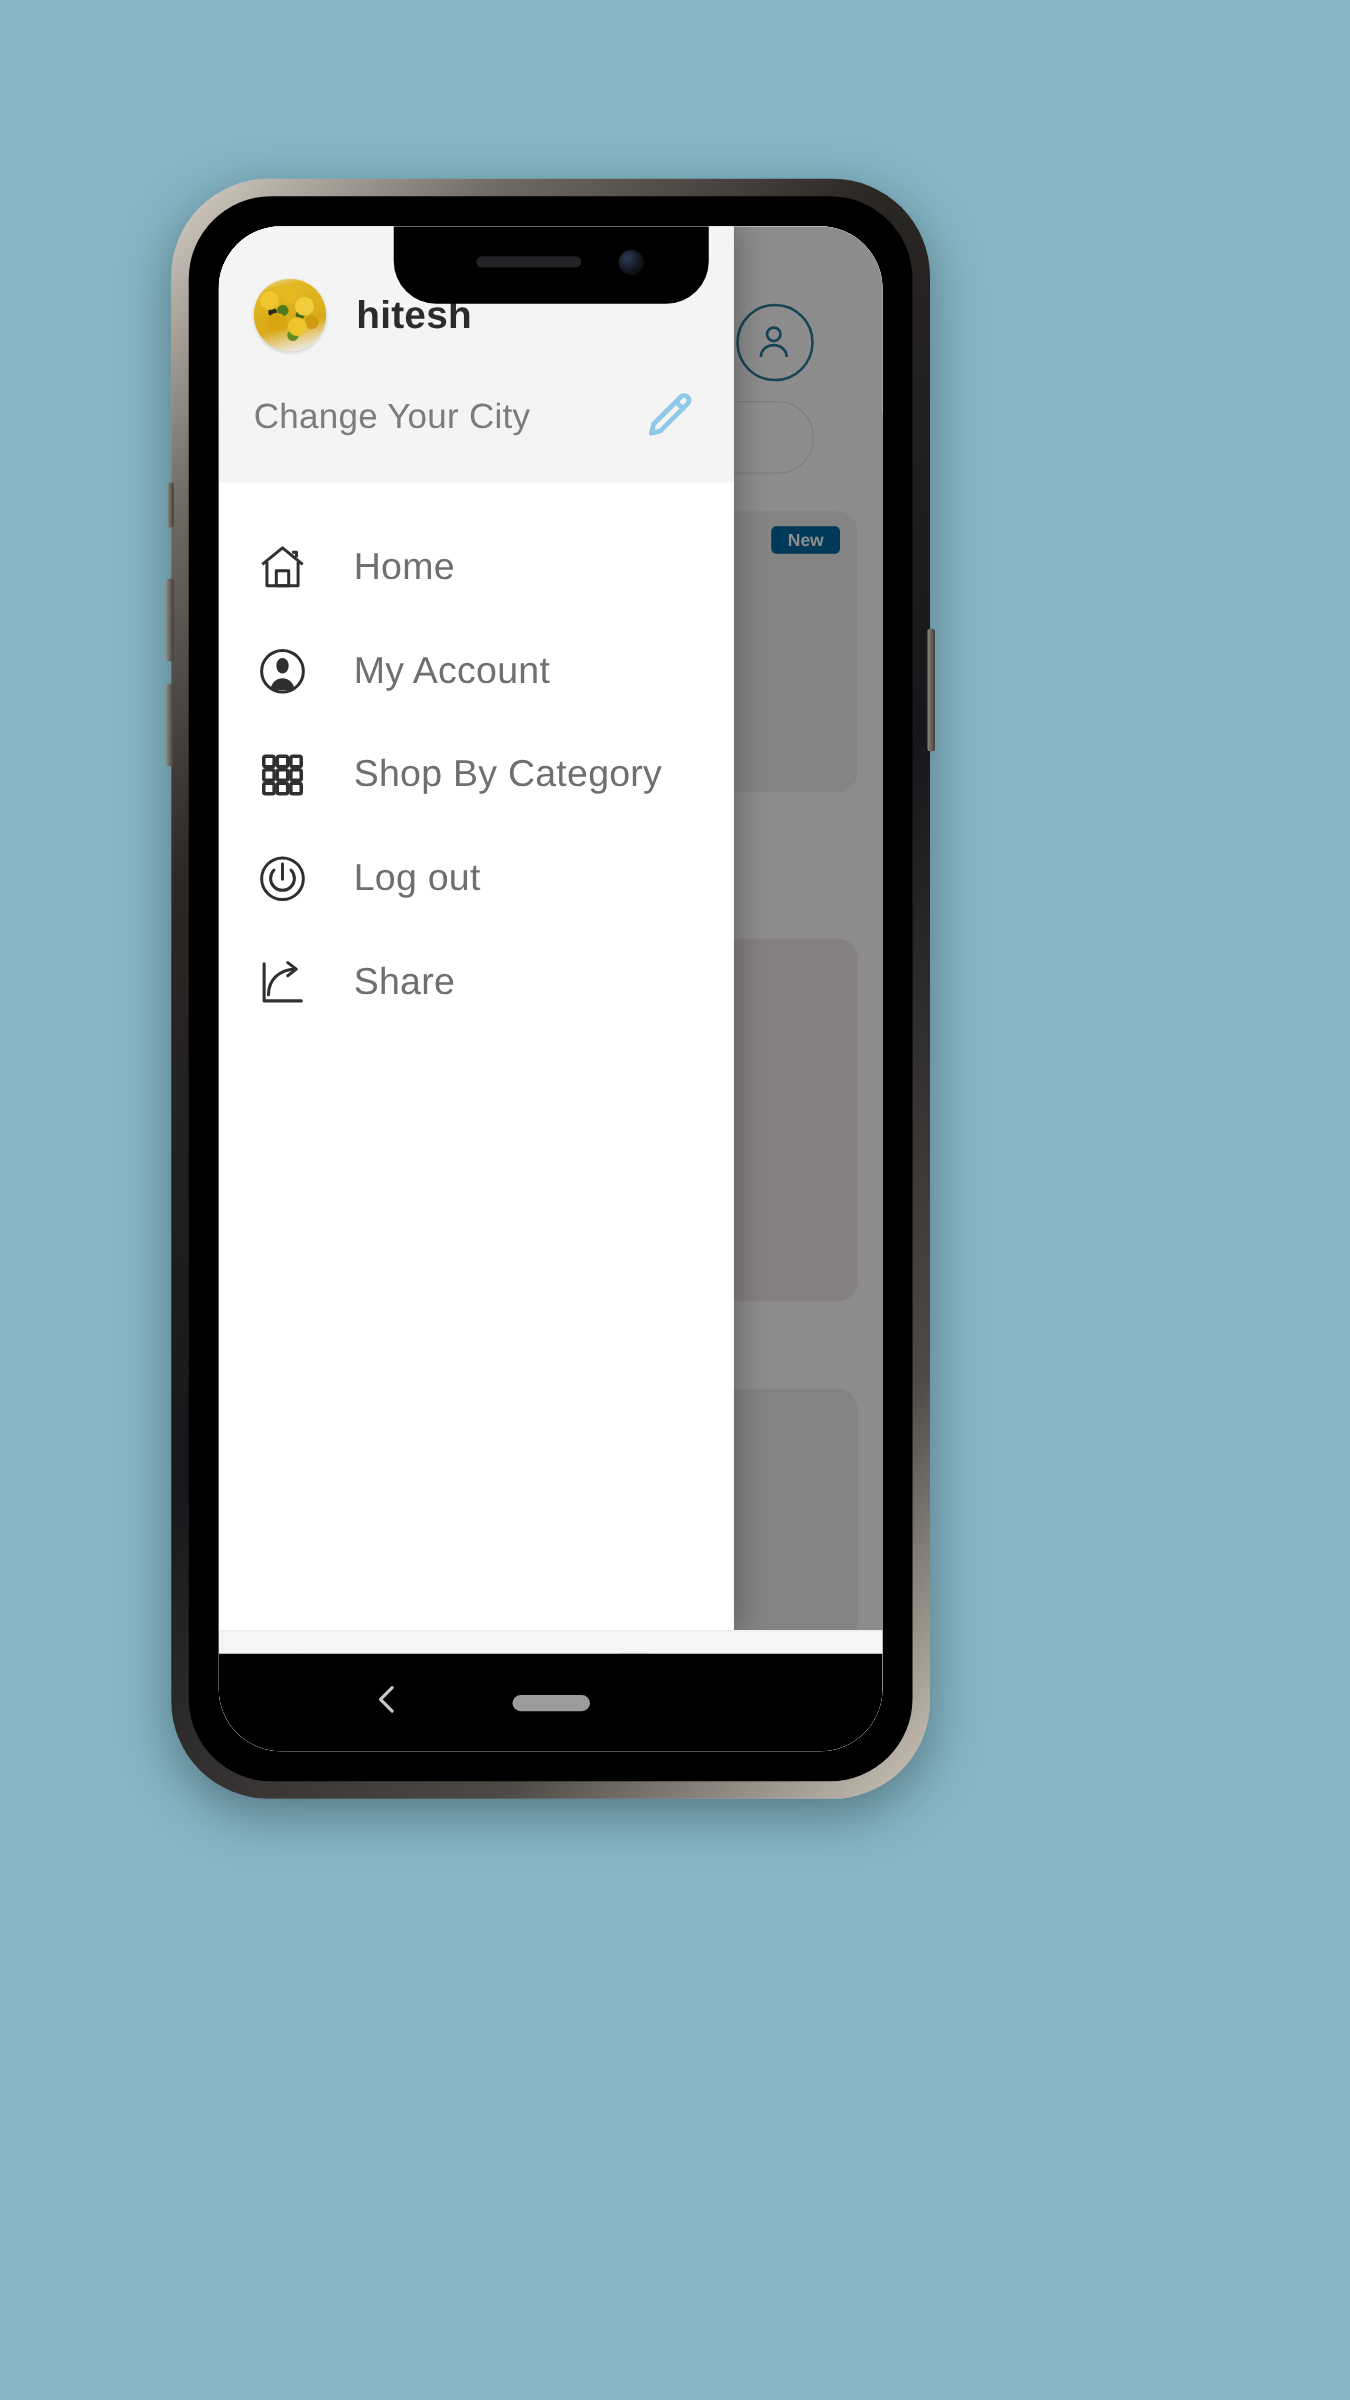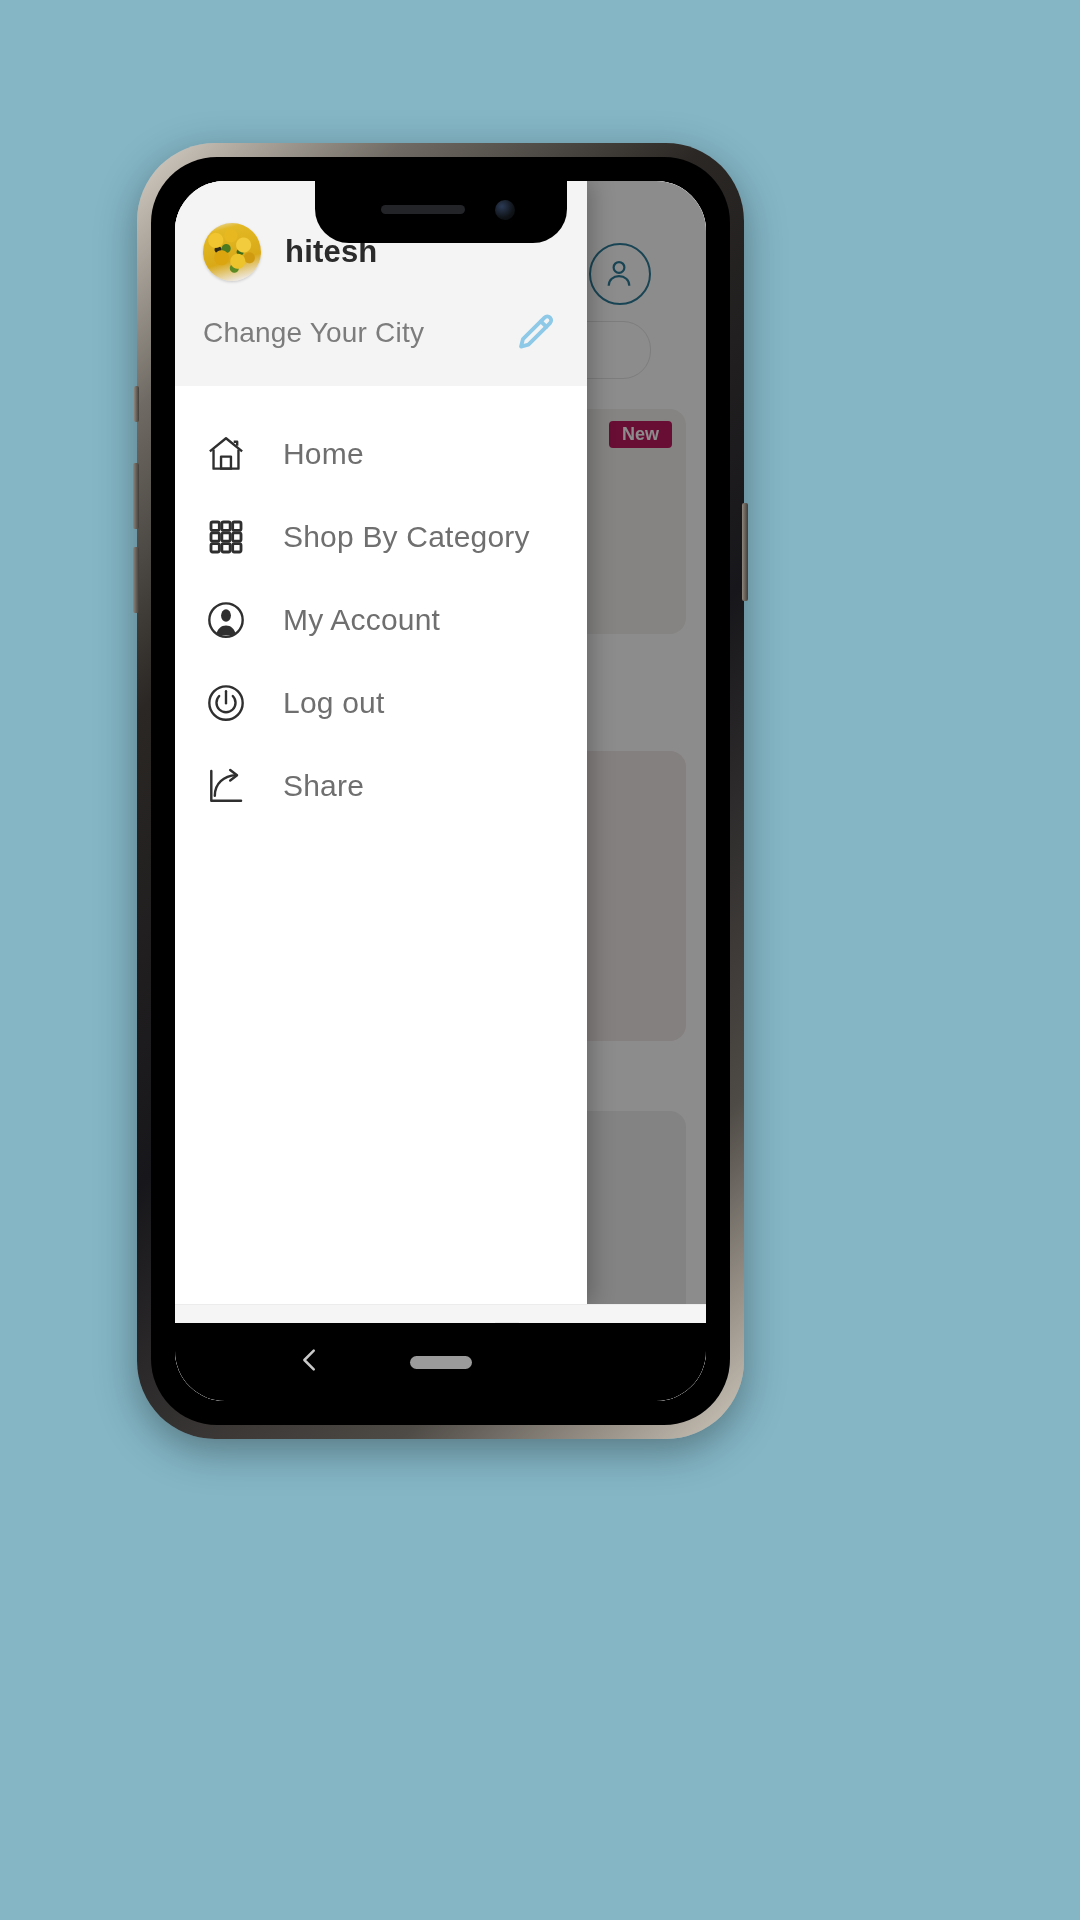--- a/index.html
+++ b/index.html
@@ -68,22 +68,22 @@
   #bg-avatar svg{position:absolute;left:9px;top:8px;}
   #bg-search{
     position:absolute;left:70px;right:55px;top:140px;height:56px;border-radius:28px;
     border:1px solid #e4e4e4;background:#fff;
   }
   .bg-card{
     position:absolute;border-radius:16px;background:#f1eeec;overflow:hidden;
   }
   #bg-card1{left:30px;top:228px;right:20px;height:225px;background:#f3f1ef;}
   #bg-badge{
-    position:absolute;right:14px;top:12px;background:#be185d;color:#fff;
-    font-size:18px;padding:3px 13px;border-radius:4px;font-weight:600;
+    position:absolute;right:14px;top:12px;background:#0369a1;color:#fff;
+    font-size:14px;padding:3px 13px;border-radius:4px;font-weight:600;
   }
   #bg-card1-img{
     position:absolute;left:18px;top:38px;width:100px;height:100px;
     background:radial-gradient(circle at 50% 35%,#f6e6e8 0%,#efd9dd 45%,#f3f1ef 75%);
   }
   #bg-card1-img:after{
     content:"";position:absolute;left:30px;top:22px;width:40px;height:62px;border-radius:8px 8px 14px 14px;
     background:linear-gradient(180deg,#f2c9cf,#e49aa6);
   }
   .bg-line{position:absolute;font-size:19px;}
@@ -280,44 +280,44 @@
                 <path d="M5.2 9.6V20h13.6V9.6"></path>
                 <rect x="9.3" y="13.4" width="5.4" height="6.6"></rect>
                 <path d="M16.2 5.3h1.9v2.2"></path>
               </svg>
             </span>
             <span class="menu-label">Home</span>
           </div>
 
           <div class="menu-item">
             <span class="menu-icon">
+              <svg width="44" height="44" viewBox="0 0 24 24" fill="none" stroke="#2f2f2f" stroke-width="1.3">
+                <circle cx="12" cy="12" r="9.1"></circle>
+                <ellipse cx="12" cy="9.6" rx="2.7" ry="3.4" fill="#2f2f2f" stroke="none"></ellipse>
+                <path d="M6.6 20.2c.6-3.4 2.8-5.2 5.4-5.2s4.8 1.8 5.4 5.2" fill="#2f2f2f" stroke="none"></path>
+              </svg>
+            </span>
+            <span class="menu-label">My Account</span>
+          </div>
+
+          <div class="menu-item">
+            <span class="menu-icon">
               <svg width="40" height="40" viewBox="0 0 24 24" fill="none" stroke="#2f2f2f" stroke-width="1.7">
                 <rect x="3" y="3" width="5" height="5" rx="1"></rect>
                 <rect x="9.5" y="3" width="5" height="5" rx="1"></rect>
                 <rect x="16" y="3" width="5" height="5" rx="1"></rect>
                 <rect x="3" y="9.5" width="5" height="5" rx="1"></rect>
                 <rect x="9.5" y="9.5" width="5" height="5" rx="1"></rect>
                 <rect x="16" y="9.5" width="5" height="5" rx="1"></rect>
                 <rect x="3" y="16" width="5" height="5" rx="1"></rect>
                 <rect x="9.5" y="16" width="5" height="5" rx="1"></rect>
                 <rect x="16" y="16" width="5" height="5" rx="1"></rect>
               </svg>
             </span>
             <span class="menu-label">Shop By Category</span>
-          </div>
-
-          <div class="menu-item">
-            <span class="menu-icon">
-              <svg width="44" height="44" viewBox="0 0 24 24" fill="none" stroke="#2f2f2f" stroke-width="1.3">
-                <circle cx="12" cy="12" r="9.1"></circle>
-                <ellipse cx="12" cy="9.6" rx="2.7" ry="3.4" fill="#2f2f2f" stroke="none"></ellipse>
-                <path d="M6.6 20.2c.6-3.4 2.8-5.2 5.4-5.2s4.8 1.8 5.4 5.2" fill="#2f2f2f" stroke="none"></path>
-              </svg>
-            </span>
-            <span class="menu-label">My Account</span>
           </div>
 
 
           <div class="menu-item">
             <span class="menu-icon">
               <svg width="44" height="44" viewBox="0 0 24 24" fill="none" stroke="#2f2f2f" stroke-width="1.3" stroke-linecap="round">
                 <circle cx="12" cy="12" r="9.1"></circle>
                 <path d="M12 5.6v6.6"></path>
                 <path d="M8.3 8.2a5.2 5.2 0 1 0 7.4 0"></path>
               </svg>

